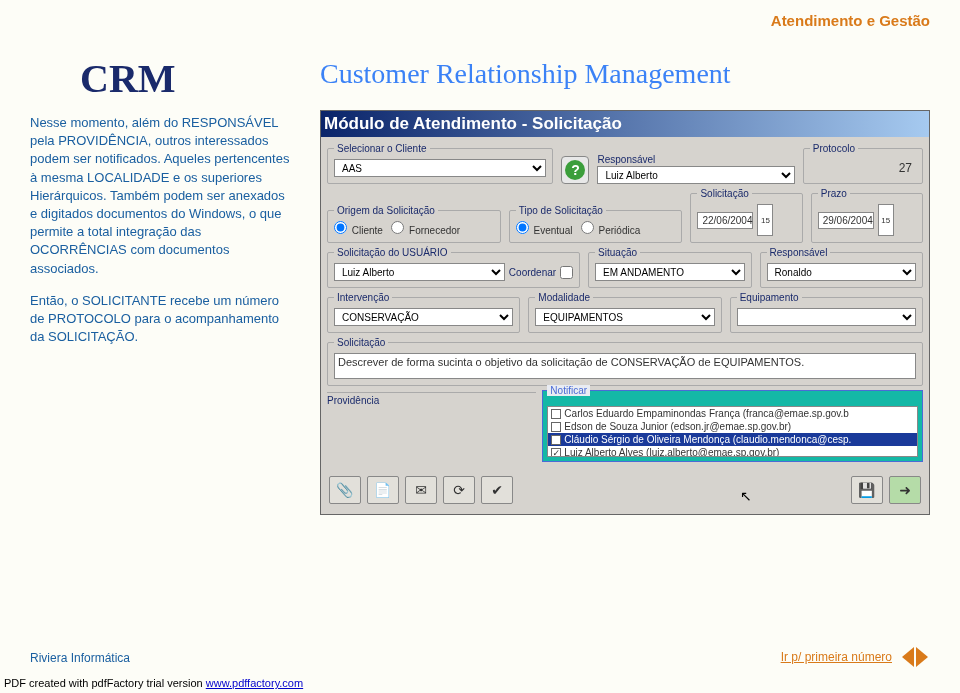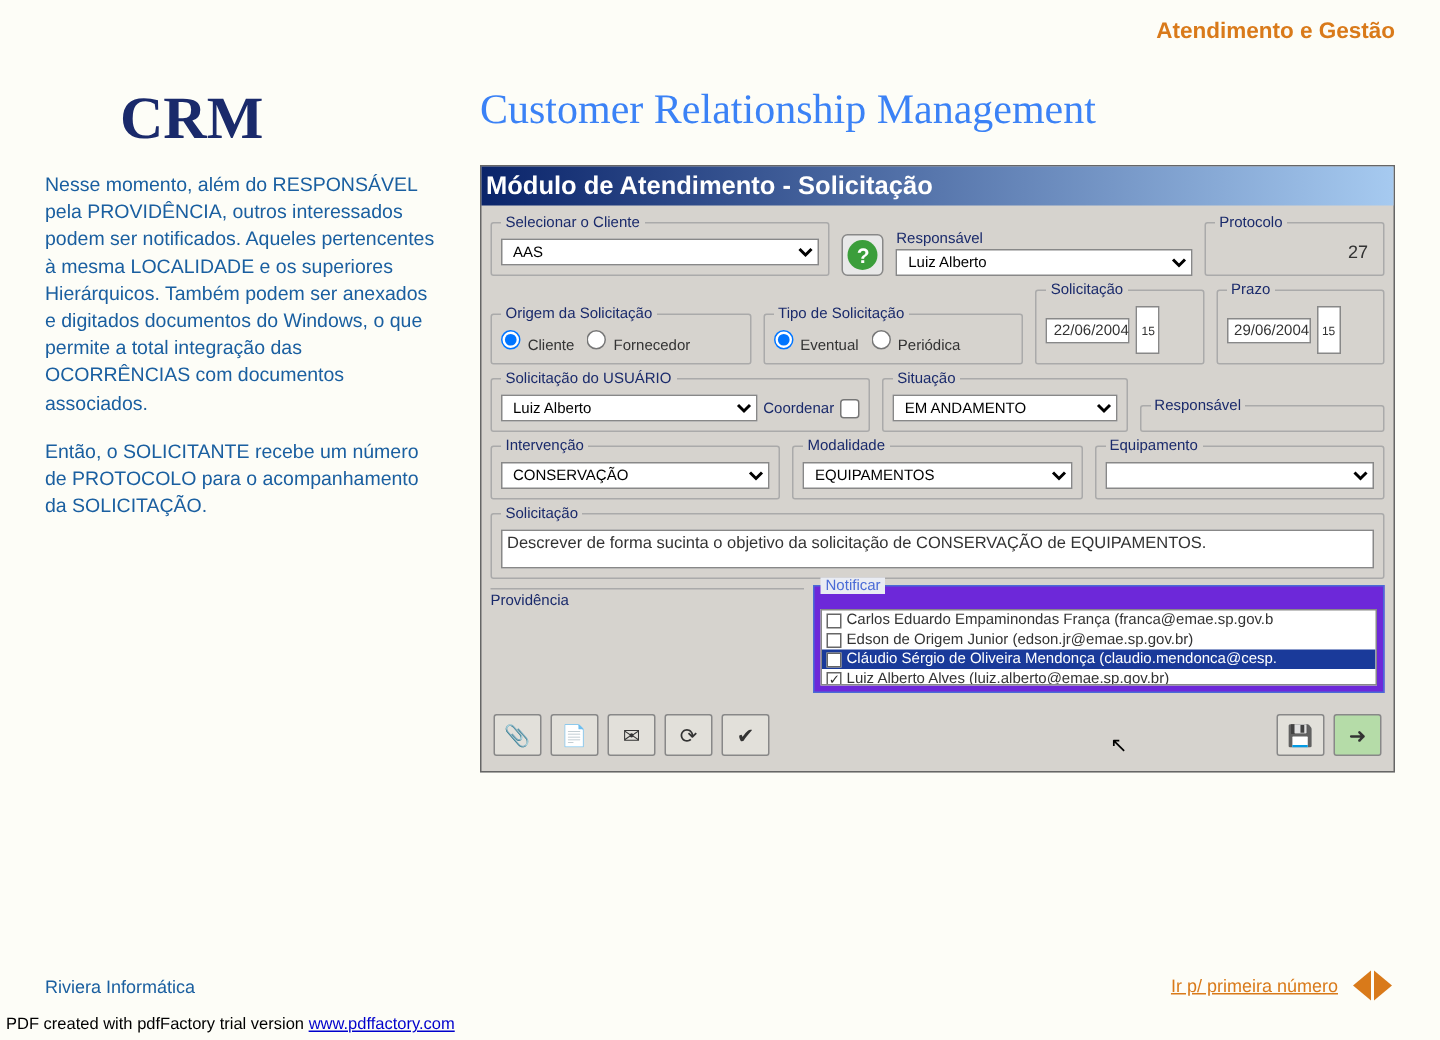--- a/index.html
+++ b/index.html
@@ -103,21 +103,21 @@
   .cal-icon {
     width:16px;height:32px;border:1px solid #888;background:#fff;
     display:inline-flex;align-items:center;justify-content:center;font-size:8px;
   }
   .desc-area {
     width:100%; height:26px; background:#fff; border:1px solid #888;
     font-size:11px; padding:2px 3px; color:#333;
   }
   .notify-box {
     border:1px solid #4a6bd6; padding:4px; margin-top:4px;
-    position:relative; background:#6d28d9;
+    position:relative; background:#14b8a6;
   }
   .notify-box .nlabel { color:#4a6bd6; font-size:10px; position:relative; top:-10px; background:#e9ecf3; padding:0 3px;}
   .notify-list { background:#fff; border:1px solid #888; height:51px; overflow:hidden; font-size:10px;}
   .notify-list div { padding:1px 3px; display:flex; align-items:center; gap:3px;}
   .notify-list div.sel { background:#1a3a9a; color:#fff;}
   .chk { width:10px;height:10px;border:1px solid #666;background:#fff;display:inline-block;}
   .chk.on::after{content:"✓";font-size:9px;line-height:8px;display:block;text-align:center;}
   .prov-label {
     margin-top:6px; color:#1a2a6b; font-size:10px;
     border-top:1px solid #aaa; padding-top:2px;
@@ -235,20 +235,21 @@
             <span style="font-size:10px;color:#1a2a6b">Coordenar</span>
             <input type="checkbox" style="">
           </div>
         </fieldset>
         <fieldset style="flex:1">
           <legend>Situação</legend>
           <select class="small-sel"><option>EM ANDAMENTO</option></select>
         </fieldset>
         <fieldset style="flex:1">
           <legend>Responsável</legend>
+          <select class="small-sel"><option>Ronaldo</option></select>
         </fieldset>
       </div>
 
       <div class="row">
         <fieldset style="flex:1">
           <legend>Intervenção</legend>
           <select class="small-sel"><option>CONSERVAÇÃO</option></select>
         </fieldset>
         <fieldset style="flex:1">
           <legend>Modalidade</legend>
@@ -272,21 +273,21 @@
         <div style="flex:1; position:relative;">
           <div class="notify-box">
             <span class="nlabel">Notificar</span>
             <div class="notify-list">
               <div>
                   <span class="chk"></span>
                   <span>Carlos Eduardo Empaminondas França (franca@emae.sp.gov.b</span>
                 </div>
               <div>
                   <span class="chk"></span>
-                  <span>Edson de Origem Junior (edson.jr@emae.sp.gov.br)</span>
+                  <span>Edson de Souza Junior (edson.jr@emae.sp.gov.br)</span>
                 </div>
               <div class="sel">
                   <span class="chk on"></span>
                   <span>Cláudio Sérgio de Oliveira Mendonça (claudio.mendonca@cesp.</span>
                 </div>
               <div>
                   <span class="chk on"></span>
                   <span>Luiz Alberto Alves (luiz.alberto@emae.sp.gov.br)</span>
                 </div>
             </div>

